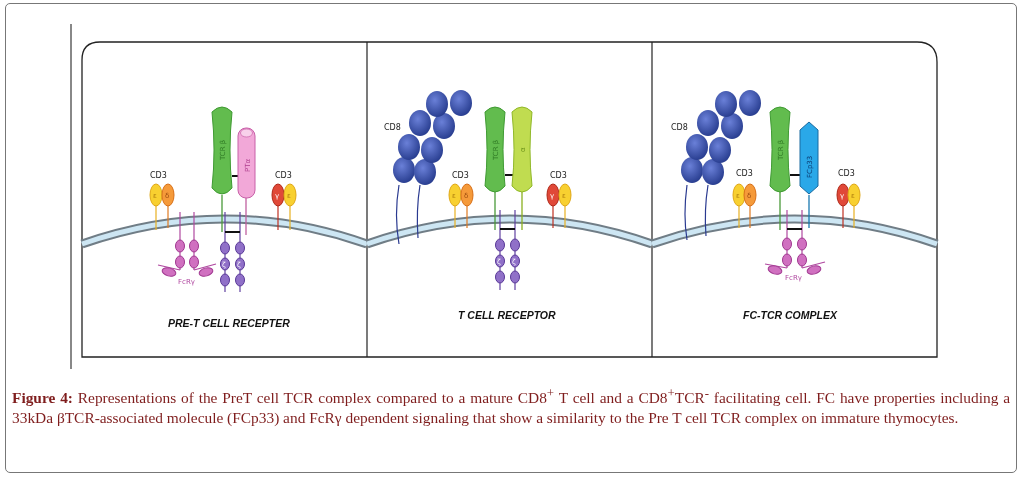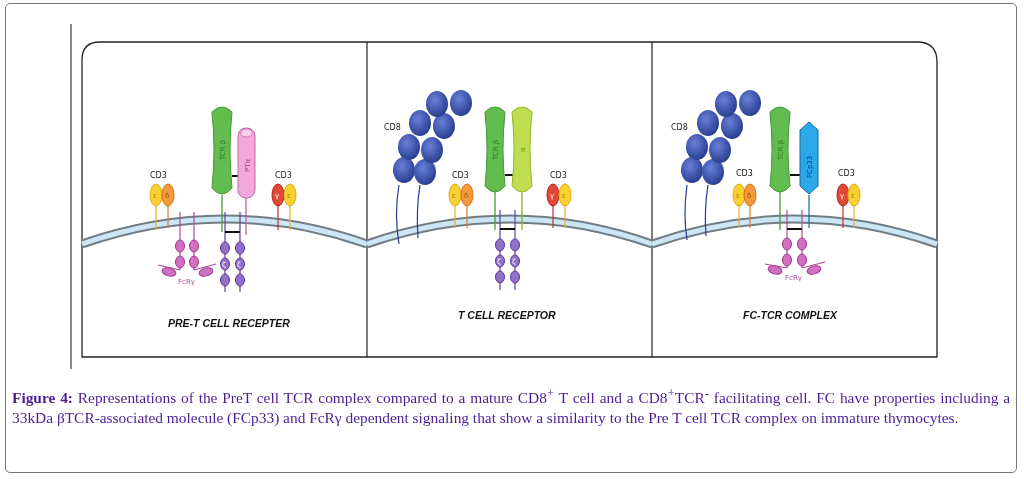--- a/index.html
+++ b/index.html
@@ -1,20 +1,20 @@
 <!DOCTYPE html>
 <html><head>
 <meta charset="utf-8">
 <style>
   html, body { margin:0; padding:0; background:#fff; }
   body { width:1024px; height:479px; position:relative; overflow:hidden; font-family:"Liberation Serif", serif; }
   .outer { position:absolute; left:5px; top:3px; width:1012px; height:470px; border:1.5px solid #777; border-radius:5px; box-sizing:border-box; }
   .vline { position:absolute; left:70px; top:24px; width:1.5px; height:345px; background:#888; }
   svg.fig { position:absolute; left:0; top:0; }
-  .caption { position:absolute; left:12px; top:383px; width:998px; font-size:15.4px; line-height:20px; color:#4c1d95; text-align:justify; text-align-last:left; }
+  .caption { position:absolute; left:12px; top:383px; width:998px; font-size:15.4px; line-height:20px; color:#7f1d1d; text-align:justify; text-align-last:left; }
   .caption b { font-weight:bold; }
   .lbl { font-family:"DejaVu Sans", sans-serif; font-size:8px; fill:#222; }
   .title { font-family:"Liberation Sans", sans-serif; font-size:10.5px; font-weight:bold; font-style:italic; fill:#111; }
   .glyph { font-family:"DejaVu Sans", sans-serif; font-size:7px; }
 </style>
 </head>
 <body>
 
 <div class="outer"></div>
 <div class="vline"></div>

